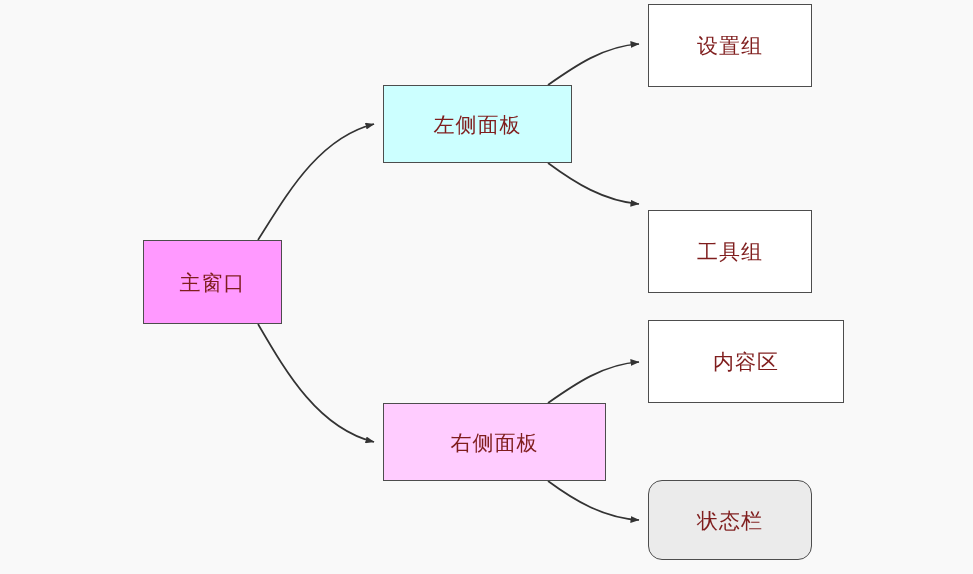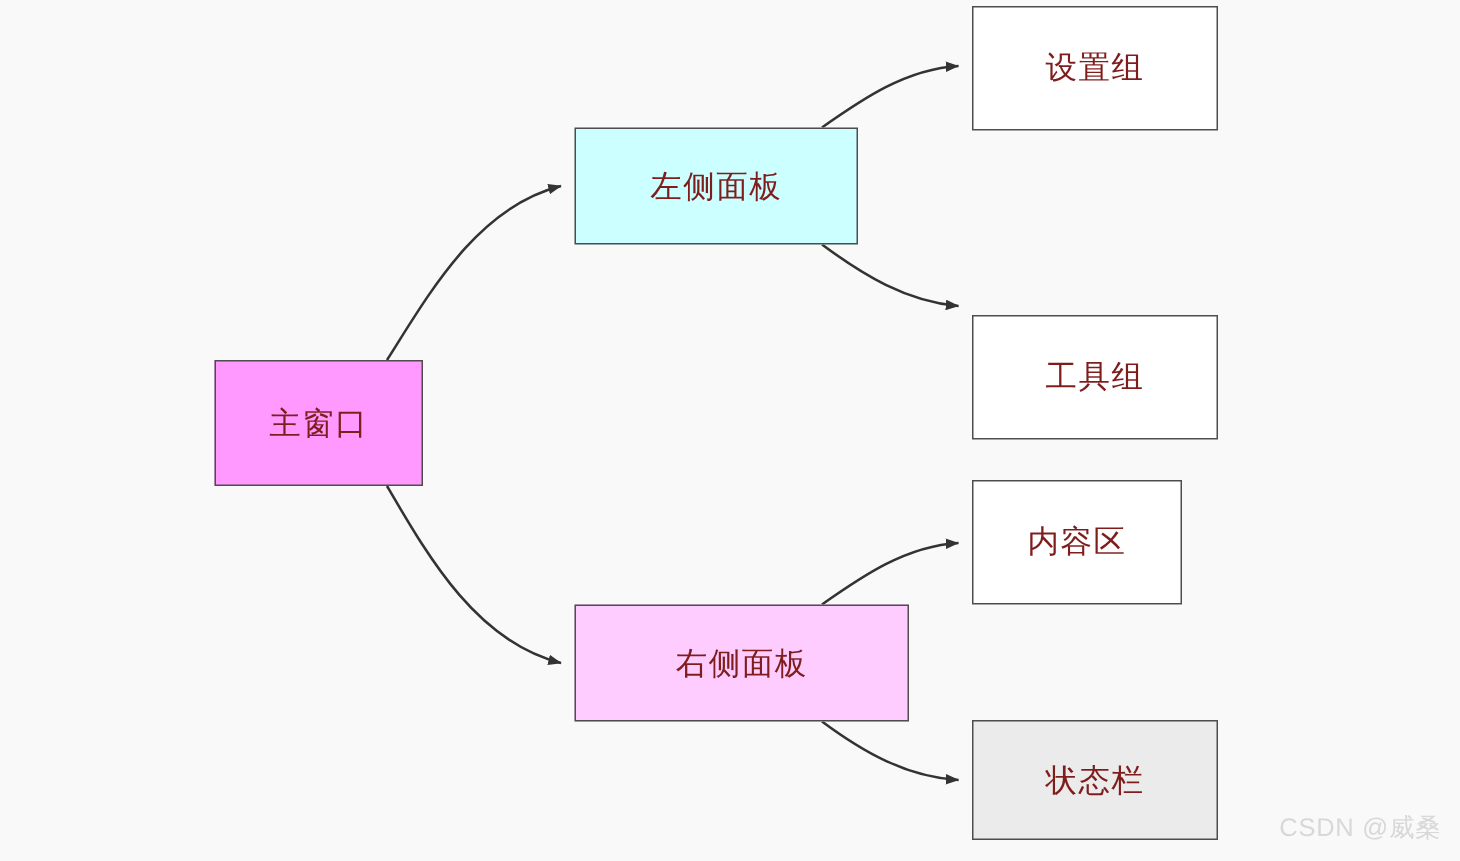--- a/index.html
+++ b/index.html
@@ -83,23 +83,22 @@
       </div>
       <div class="node" style="left: 383px; top: 403px; width: 223px; height: 78px; background: rgb(255, 204, 255); border-color: rgb(77, 77, 77);">
         <span class="node-label">右侧面板</span>
       </div>
       <div class="node" style="left: 648px; top: 4px; width: 164px; height: 83px; background: rgb(255, 255, 255); border-color: rgb(77, 77, 77);">
         <span class="node-label">设置组</span>
       </div>
       <div class="node" style="left: 648px; top: 162px; width: 164px; height: 83px; background: rgb(255, 255, 255); border-color: rgb(77, 77, 77); margin-top: 48px;">
         <span class="node-label">工具组</span>
       </div>
-      <div class="node" style="left: 648px; top: 320px; width: 140px; height: 83px; background: rgb(255, 255, 255); border-color: rgb(77, 77, 77);">
+      <div class="node" style="left: 648px; top: 320px; width: 196px; height: 83px; background: rgb(255, 255, 255); border-color: rgb(77, 77, 77);">
         <span class="node-label">内容区</span>
       </div>
-      <div class="node" style="left: 648px; top: 480px; width: 164px; height: 80px; background: rgb(235, 235, 235); border-color: rgb(77, 77, 77);">
+      <div class="node" style="left: 648px; top: 480px; width: 164px; height: 80px; background: rgb(235, 235, 235); border-color: rgb(77, 77, 77); border-radius: 14px;">
         <span class="node-label">状态栏</span>
       </div>
     </div>
 
-  <div id="watermark">CSDN @威桑</div>
 
 </div>
 
 </body></html>

